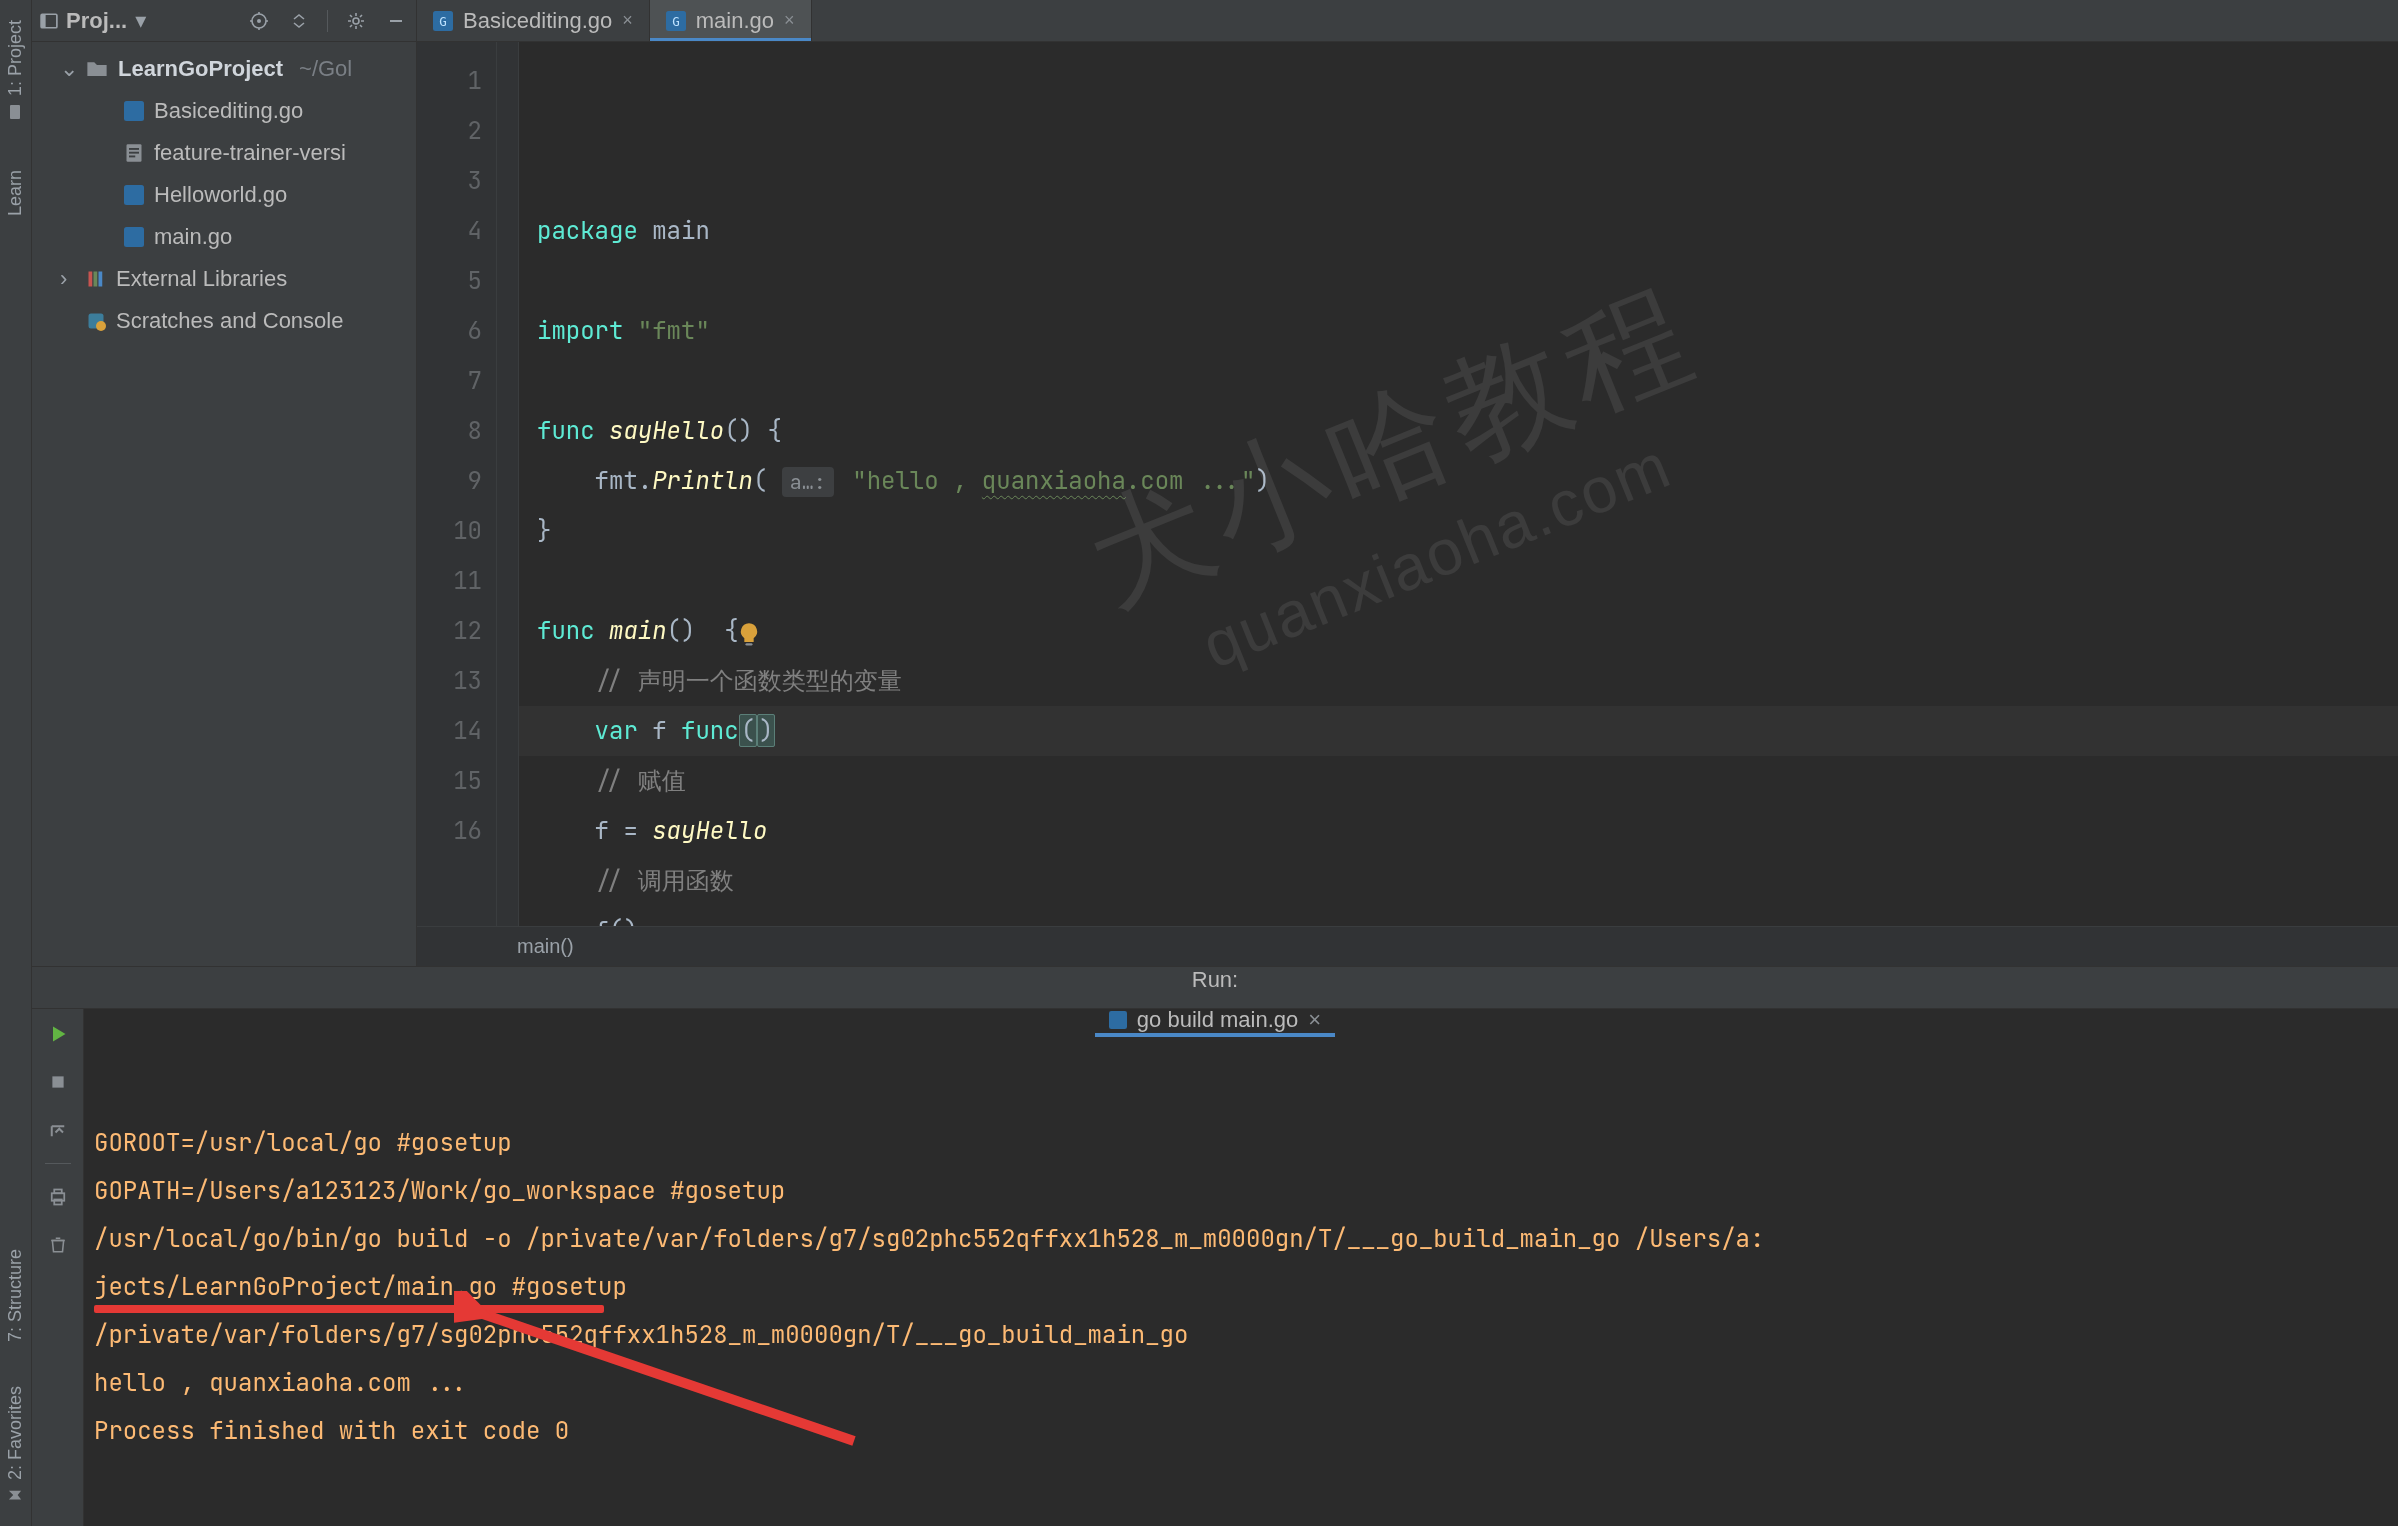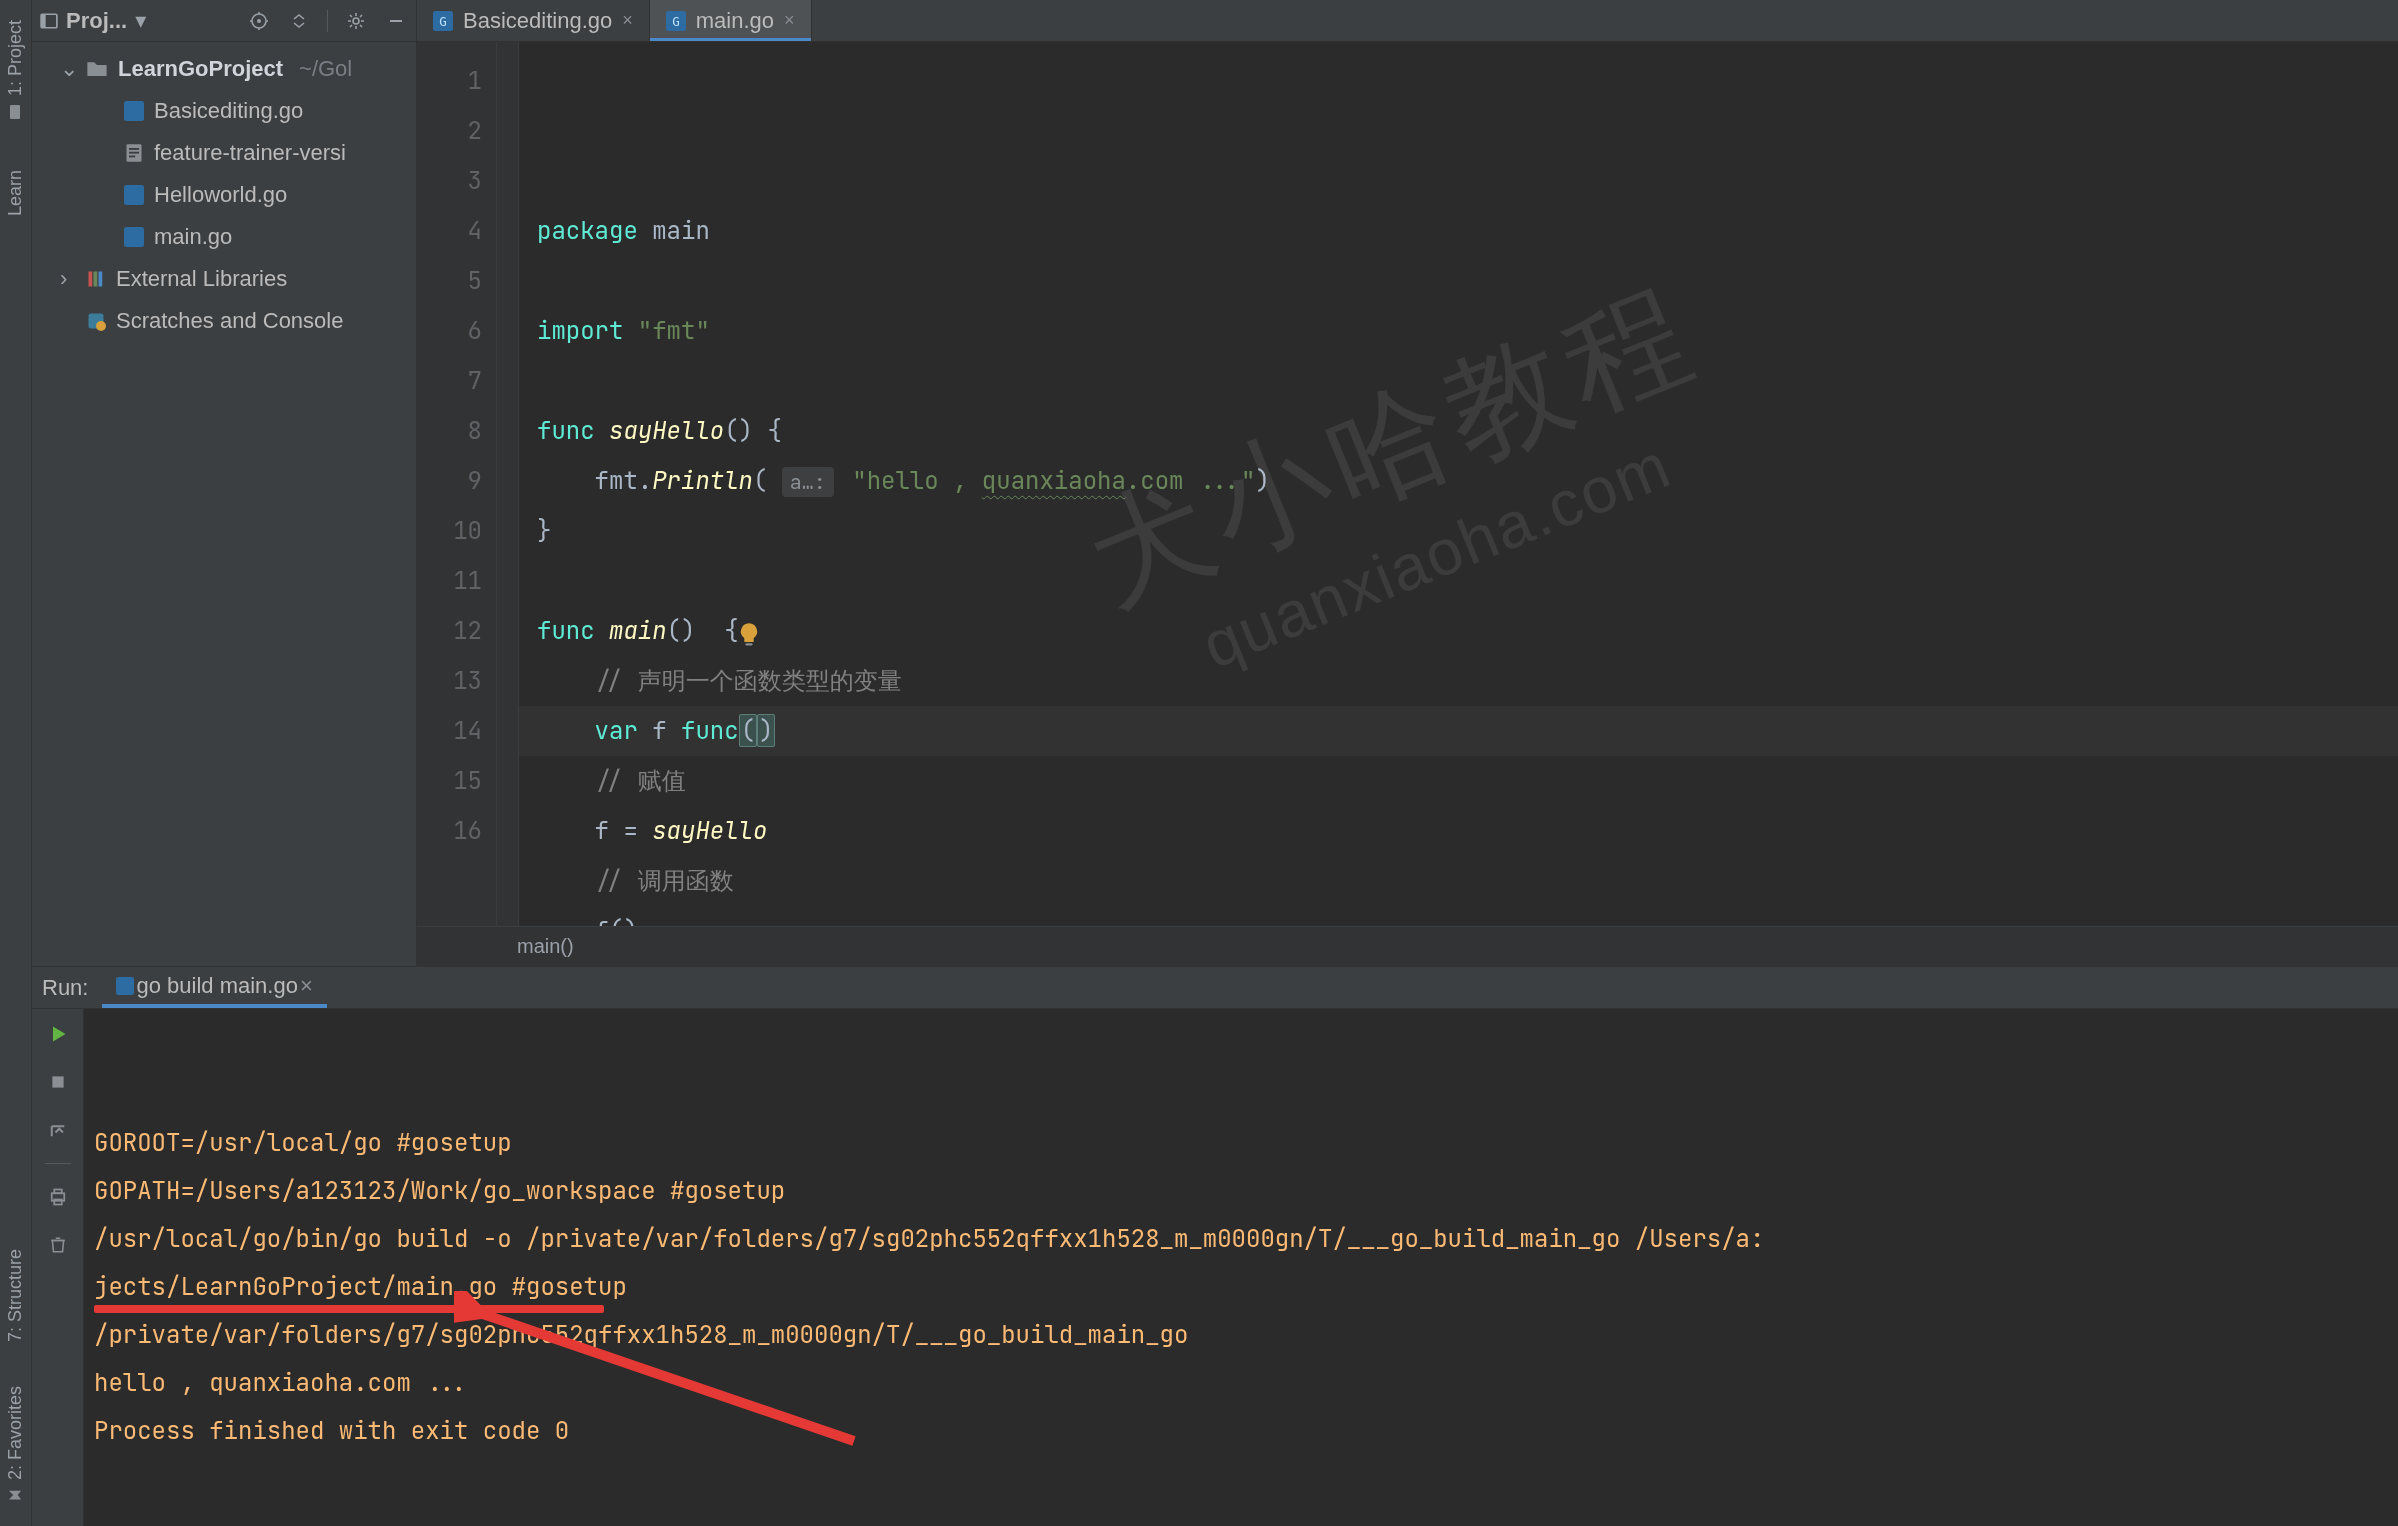--- a/index.html
+++ b/index.html
@@ -228,23 +228,24 @@
     height:560px;
     position:relative;
   }
   .run-header{
     height:42px;
     display:flex; align-items:center;
     background:#3c3f41;
     border-bottom:1px solid #323232;
     padding:0 10px; gap:14px;
     color:#bbbbbb;
+    flex-direction:column;
   }
   .run-tab{
-    display:flex; align-items:center; gap:2px;
+    display:flex; align-items:center; gap:10px;
     padding:0 14px; height:100%;
     border-bottom:4px solid #4a88c7;
   }
   .run-tab .close{color:#8a8f94;}
   .run-body{
     flex:1; display:flex; min-height:0;
   }
   .run-side{
     width:52px; background:#3c3f41; border-right:1px solid #323232;
     display:flex; flex-direction:column; align-items:center; padding-top:10px; gap:18px;

